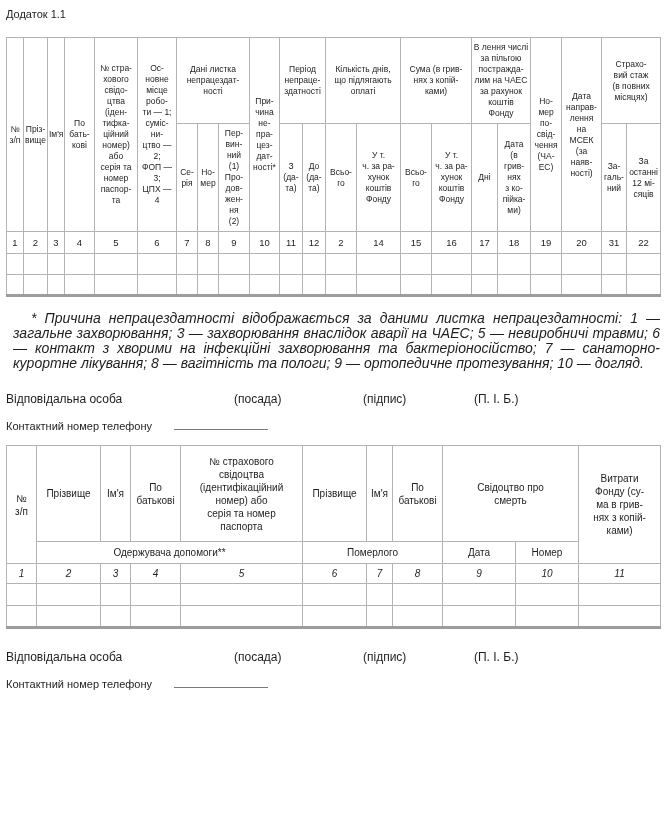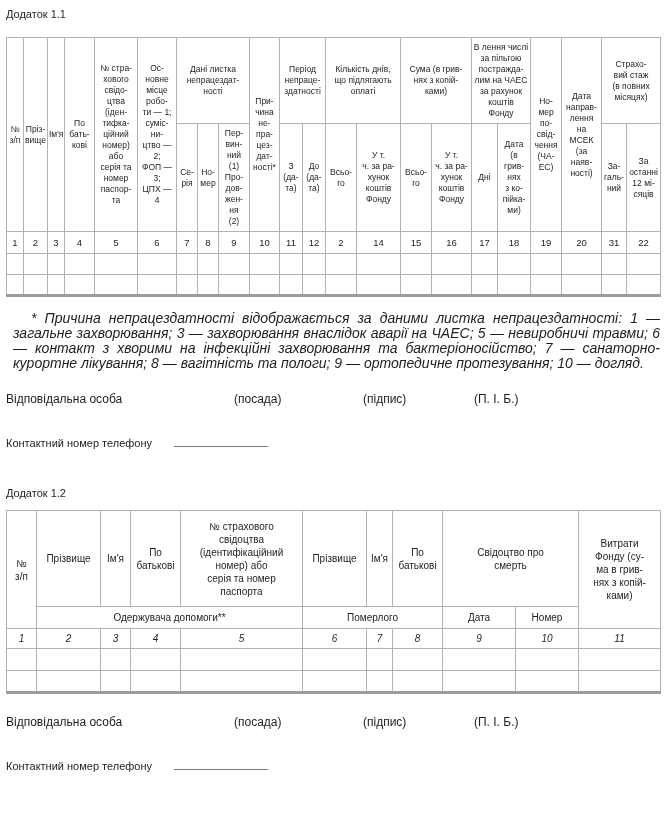--- a/index.html
+++ b/index.html
@@ -28,21 +28,21 @@
   .t2 tr.numrow td{font-size:10px;font-style:italic;}
   .t2 tr.empty{height:22px;}
   .footnote{font-size:14px;font-style:italic;line-height:15px;text-align:justify;
             text-indent:18px;margin:14px 0 0 7px;}
   .fn2{margin-top:13px;}
   .resp-line{position:relative;height:14px;margin-top:21px;font-size:12px;text-decoration:underline;}
   .resp-line .l0{position:absolute;left:0;}
   .resp-line .l1{position:absolute;left:228px;}
   .resp-line .l2{position:absolute;left:357px;}
   .resp-line .l3{position:absolute;left:468px;}
-  .phone-line{margin-top:28px;font-size:11px;height:17px;}
+  .phone-line{margin-top:11px;font-size:11px;height:17px;}
   .blank{display:inline-block;width:94px;border-bottom:1px solid #7a7a7a;
          height:12px;margin-left:22px;vertical-align:baseline;}
 </style>
 </head>
 <body>
 
 <div class="page">
 
   <div class="appendix">Додаток 1.1</div>
 
@@ -284,21 +284,20 @@
     <span class="l0">Відповідальна особа</span>
     <span class="l1">(посада)</span>
     <span class="l2">(підпис)</span>
     <span class="l3">(П. І. Б.)</span>
   </div>
 
   <div class="phone-line">
     <span>Контактний номер телефону</span><span class="blank"></span>
   </div>
 
-  <div class="appendix second">Додаток 1.2</div>
 
   <table class="t2">
     <colgroup>
       <col style="width:30px">
         <col style="width:64px">
         <col style="width:30px">
         <col style="width:50px">
       <col style="width:122px">
         <col style="width:64px">
         <col style="width:26px">

